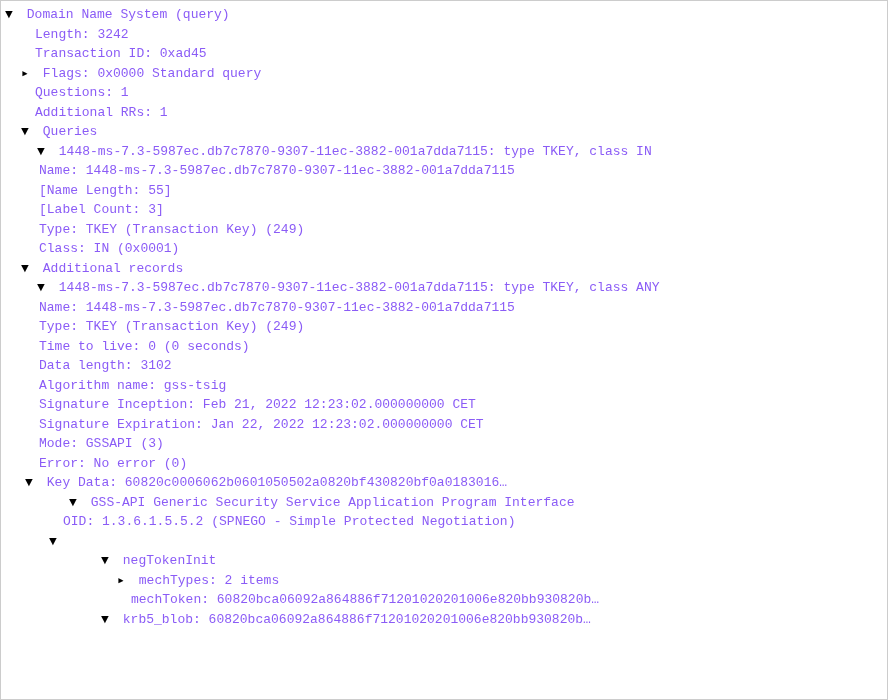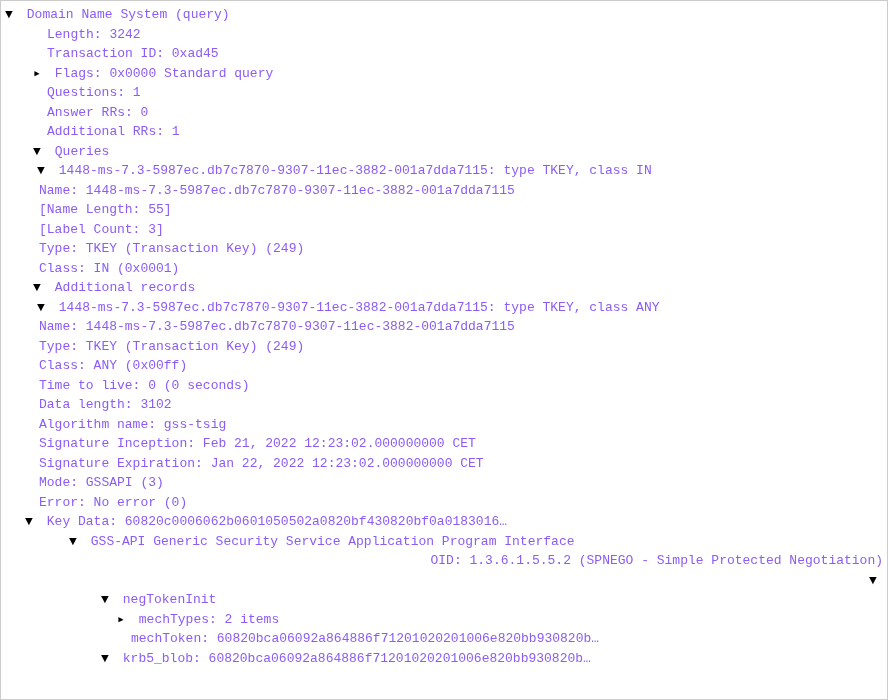--- a/index.html
+++ b/index.html
@@ -27,25 +27,25 @@
 
     .tree-line {
       display: flex;
       align-items: flex-start;
       padding: 0px 4px;
       line-height: 1.5;
       white-space: pre;
     }
 
     .indent-0 { padding-left: 4px; }
-    .indent-1 { padding-left: 32px; }
+    .indent-1 { padding-left: 20px; }
     .indent-2 { padding-left: 36px; }
     .indent-3 { padding-left: 24px; }
     .indent-4 { padding-left: 68px; }
-    .indent-5 { padding-left: 48px; justify-content: flex-end; }
+    .indent-5 { padding-left: 48px; }
     .indent-6 { padding-left: 100px; }
     .indent-7 { padding-left: 116px; }
 
     .toggle {
       cursor: pointer;
       user-select: none;
       color: #000;
       display: inline-block;
       width: 12px;
       margin-right: 2px;
@@ -63,34 +63,32 @@
   </style>
 </head>
 <body>
 
 <div class="tree-container">
 <div class="tree-line indent-0"><span class="toggle">▼</span><span class="label-key"> Domain Name System (query)</span></div>
     <div class="tree-line indent-1"><span class="toggle-placeholder"></span><span class="label-key">Length: 3242</span></div>
     <div class="tree-line indent-1"><span class="toggle-placeholder"></span><span class="label-key">Transaction ID: 0xad45</span></div>
     <div class="tree-line indent-1"><span class="toggle">▸</span><span class="label-key"> Flags: 0x0000 Standard query</span></div>
     <div class="tree-line indent-1"><span class="toggle-placeholder"></span><span class="label-key">Questions: 1</span></div>
-    <div class="tree-line indent-1"><span class="toggle-placeholder"></span><span class="label-key">Answer RRs: 0</span></div>
     <div class="tree-line indent-1"><span class="toggle-placeholder"></span><span class="label-key">Additional RRs: 1</span></div>
     <div class="tree-line indent-1"><span class="toggle">▼</span><span class="label-key"> Queries</span></div>
     <div class="tree-line indent-2"><span class="toggle">▼</span><span class="label-key"> 1448-ms-7.3-5987ec.db7c7870-9307-11ec-3882-001a7dda7115: type TKEY, class IN</span></div>
     <div class="tree-line indent-3"><span class="toggle-placeholder"></span><span class="label-key">Name: 1448-ms-7.3-5987ec.db7c7870-9307-11ec-3882-001a7dda7115</span></div>
     <div class="tree-line indent-3"><span class="toggle-placeholder"></span><span class="label-key">[Name Length: 55]</span></div>
     <div class="tree-line indent-3"><span class="toggle-placeholder"></span><span class="label-key">[Label Count: 3]</span></div>
     <div class="tree-line indent-3"><span class="toggle-placeholder"></span><span class="label-key">Type: TKEY (Transaction Key) (249)</span></div>
     <div class="tree-line indent-3"><span class="toggle-placeholder"></span><span class="label-key">Class: IN (0x0001)</span></div>
     <div class="tree-line indent-1"><span class="toggle">▼</span><span class="label-key"> Additional records</span></div>
     <div class="tree-line indent-2"><span class="toggle">▼</span><span class="label-key"> 1448-ms-7.3-5987ec.db7c7870-9307-11ec-3882-001a7dda7115: type TKEY, class ANY</span></div>
     <div class="tree-line indent-3"><span class="toggle-placeholder"></span><span class="label-key">Name: 1448-ms-7.3-5987ec.db7c7870-9307-11ec-3882-001a7dda7115</span></div>
     <div class="tree-line indent-3"><span class="toggle-placeholder"></span><span class="label-key">Type: TKEY (Transaction Key) (249)</span></div>
-    <div class="tree-line indent-3"><span class="toggle-placeholder"></span><span class="label-key">Class: ANY (0x00ff)</span></div>
     <div class="tree-line indent-3"><span class="toggle-placeholder"></span><span class="label-key">Time to live: 0 (0 seconds)</span></div>
     <div class="tree-line indent-3"><span class="toggle-placeholder"></span><span class="label-key">Data length: 3102</span></div>
     <div class="tree-line indent-3"><span class="toggle-placeholder"></span><span class="label-key">Algorithm name: gss-tsig</span></div>
     <div class="tree-line indent-3"><span class="toggle-placeholder"></span><span class="label-key">Signature Inception: Feb 21, 2022 12:23:02.000000000 CET</span></div>
     <div class="tree-line indent-3"><span class="toggle-placeholder"></span><span class="label-key">Signature Expiration: Jan 22, 2022 12:23:02.000000000 CET</span></div>
     <div class="tree-line indent-3"><span class="toggle-placeholder"></span><span class="label-key">Mode: GSSAPI (3)</span></div>
     <div class="tree-line indent-3"><span class="toggle-placeholder"></span><span class="label-key">Error: No error (0)</span></div>
     <div class="tree-line indent-3"><span class="toggle">▼</span><span class="label-key"> Key Data: 60820c0006062b0601050502a0820bf430820bf0a0183016…</span></div>
     <div class="tree-line indent-4"><span class="toggle">▼</span><span class="label-key"> GSS-API Generic Security Service Application Program Interface</span></div>
     <div class="tree-line indent-5"><span class="toggle-placeholder"></span><span class="label-key">OID: 1.3.6.1.5.5.2 (SPNEGO - Simple Protected Negotiation)</span></div>

